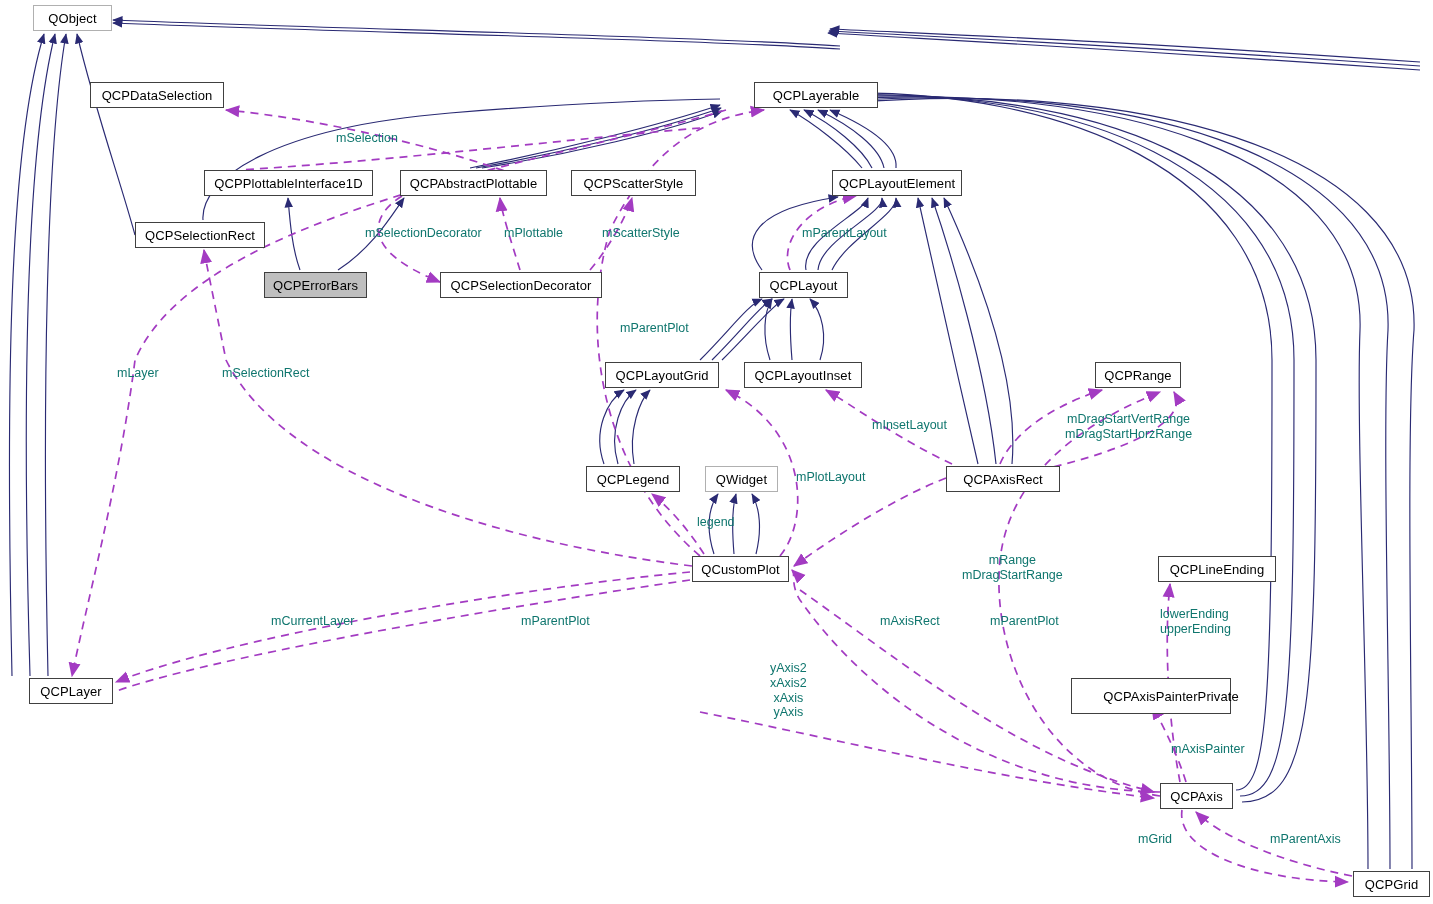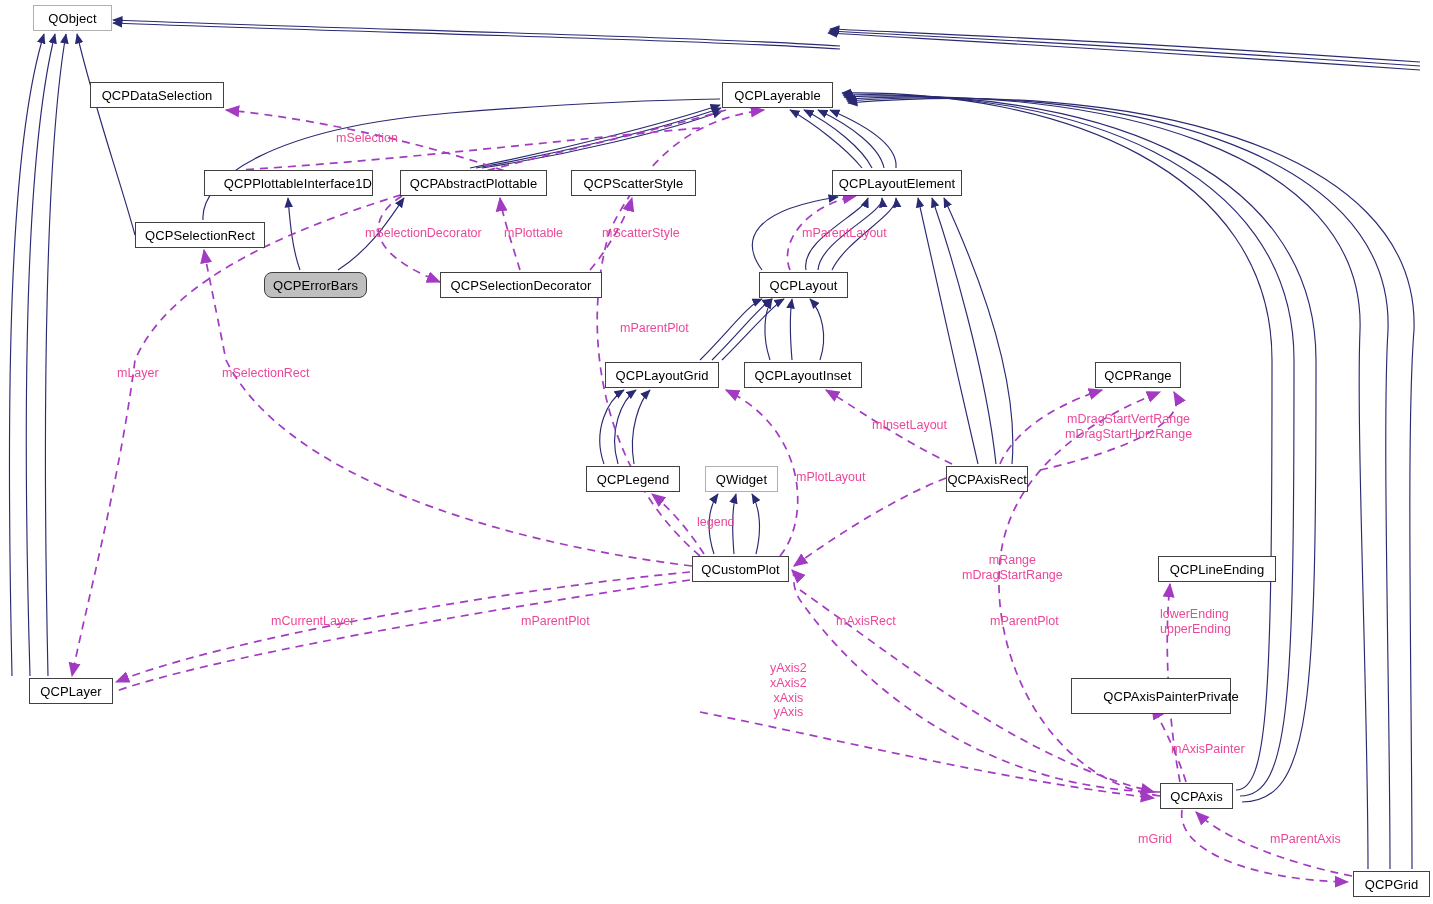--- a/index.html
+++ b/index.html
@@ -42,21 +42,21 @@
     text-align: center;
   }
   .node.highlight {
     background: #bfbfbf;
     border: 1px solid #404040;
   }
   .edge-label {
     position: absolute;
     font-family: "Liberation Sans", sans-serif;
     font-size: 12.5px;
-    color: #ec4899;
+    color: #0f766e;
     white-space: pre;
     line-height: 1.18;
     z-index: 4;
     background: transparent;
   }
   .edge-label.center { text-align: center; }
 </style>
 </head>
 <body>
 
@@ -184,39 +184,39 @@
       <path d="M1352,876 C1280,862 1220,836 1196,812"></path>
     </g>
   </svg>
 
   <div class="node external" style="left:33px; top:5px; width:79px; height:26px;">
     <span>QObject</span>
   </div>
   <div class="node" style="left:90px; top:82px; width:134px; height:26px;">
     <span>QCPDataSelection</span>
   </div>
-  <div class="node" style="left:722px; top:82px; width:111px; height:26px;">
+  <div class="node" style="left:754px; top:82px; width:124px; height:26px;">
     <span>QCPLayerable</span>
   </div>
-  <div class="node" style="left:204px; top:170px; width:169px; height:26px;justify-content:flex-end;">
+  <div class="node" style="left:204px; top:170px; width:169px; height:26px;">
     <span>QCPPlottableInterface1D</span>
   </div>
   <div class="node" style="left:400px; top:170px; width:147px; height:26px;">
     <span>QCPAbstractPlottable</span>
   </div>
   <div class="node" style="left:571px; top:170px; width:125px; height:26px;">
     <span>QCPScatterStyle</span>
   </div>
   <div class="node" style="left:832px; top:170px; width:130px; height:26px;">
     <span>QCPLayoutElement</span>
   </div>
   <div class="node" style="left:135px; top:222px; width:130px; height:26px;">
     <span>QCPSelectionRect</span>
   </div>
-  <div class="node highlight" style="left:264px; top:272px; width:103px; height:26px;border-radius:8px;">
+  <div class="node highlight" style="left:264px; top:272px; width:103px; height:26px;">
     <span>QCPErrorBars</span>
   </div>
   <div class="node" style="left:440px; top:272px; width:162px; height:26px;">
     <span>QCPSelectionDecorator</span>
   </div>
   <div class="node" style="left:759px; top:272px; width:89px; height:26px;">
     <span>QCPLayout</span>
   </div>
   <div class="node" style="left:605px; top:362px; width:114px; height:26px;">
     <span>QCPLayoutGrid</span>
@@ -226,21 +226,21 @@
   </div>
   <div class="node" style="left:1095px; top:362px; width:86px; height:26px;">
     <span>QCPRange</span>
   </div>
   <div class="node" style="left:586px; top:466px; width:94px; height:26px;">
     <span>QCPLegend</span>
   </div>
   <div class="node external" style="left:705px; top:466px; width:73px; height:26px;">
     <span>QWidget</span>
   </div>
-  <div class="node" style="left:946px; top:466px; width:82px; height:26px;justify-content:flex-end;">
+  <div class="node" style="left:946px; top:466px; width:114px; height:26px;">
     <span>QCPAxisRect</span>
   </div>
   <div class="node" style="left:692px; top:556px; width:97px; height:26px;">
     <span>QCustomPlot</span>
   </div>
   <div class="node" style="left:1114px; top:556px; width:118px; height:26px;margin-left:44px;">
     <span>QCPLineEnding</span>
   </div>
   <div class="node" style="left:29px; top:678px; width:84px; height:26px;">
     <span>QCPLayer</span>
@@ -265,21 +265,21 @@
   <div class="edge-label" style="left:222px; top:366px;">mSelectionRect</div>
   <div class="edge-label" style="left:872px; top:418px;">mInsetLayout</div>
   <div class="edge-label center" style="left:1065px; top:412px;">mDragStartVertRange
 mDragStartHorzRange</div>
   <div class="edge-label" style="left:796px; top:470px;">mPlotLayout</div>
   <div class="edge-label" style="left:697px; top:515px;">legend</div>
   <div class="edge-label center" style="left:962px; top:553px;">mRange
 mDragStartRange</div>
   <div class="edge-label" style="left:271px; top:614px;">mCurrentLayer</div>
   <div class="edge-label" style="left:521px; top:614px;">mParentPlot</div>
-  <div class="edge-label" style="left:836px; top:614px;">mAxisRect</div>
+  <div class="edge-label" style="left:880px; top:614px;">mAxisRect</div>
   <div class="edge-label" style="left:990px; top:614px;">mParentPlot</div>
   <div class="edge-label" style="left:1160px; top:607px;">lowerEnding
 upperEnding</div>
   <div class="edge-label center" style="left:770px; top:661px;">yAxis2
 xAxis2
 xAxis
 yAxis</div>
   <div class="edge-label" style="left:1171px; top:742px;">mAxisPainter</div>
   <div class="edge-label" style="left:1138px; top:832px;">mGrid</div>
   <div class="edge-label" style="left:1270px; top:832px;">mParentAxis</div>

